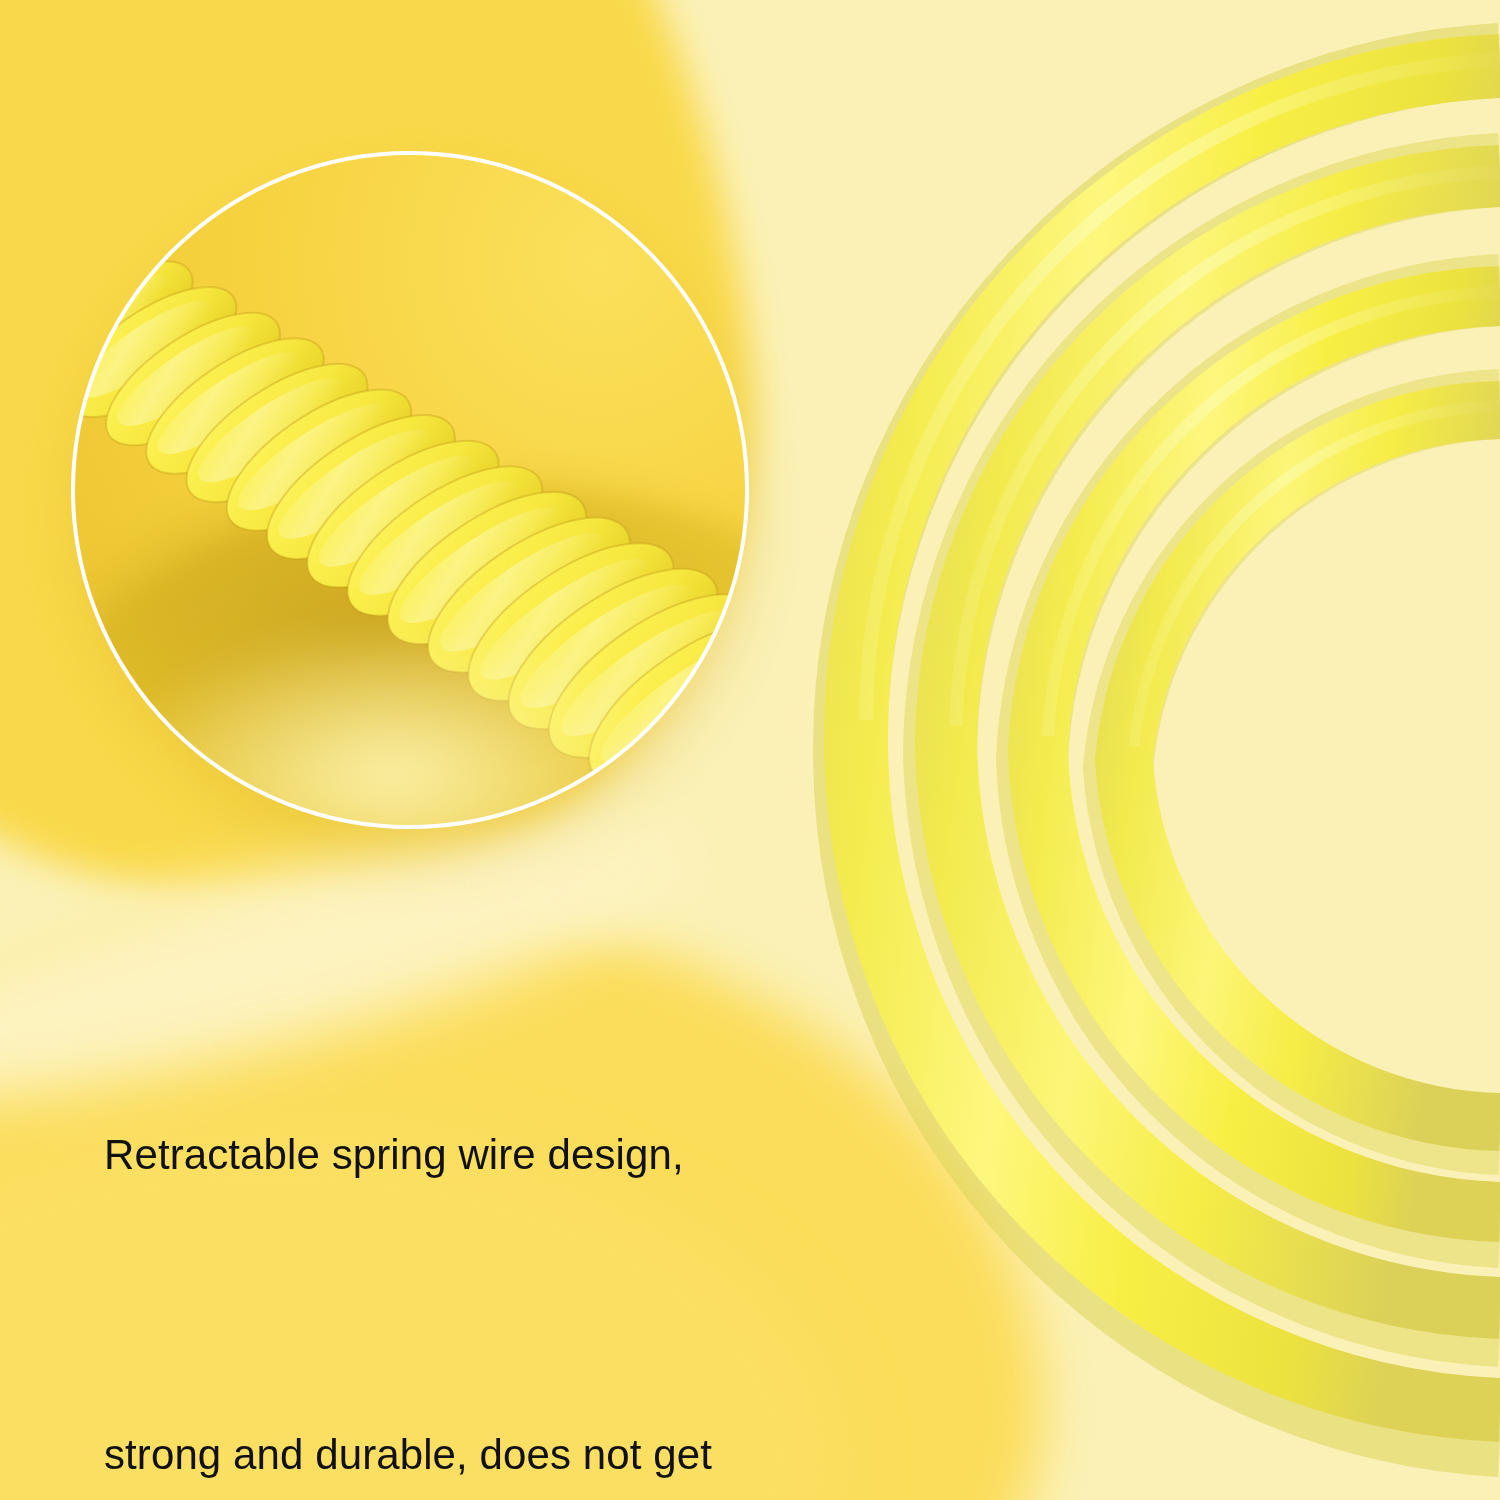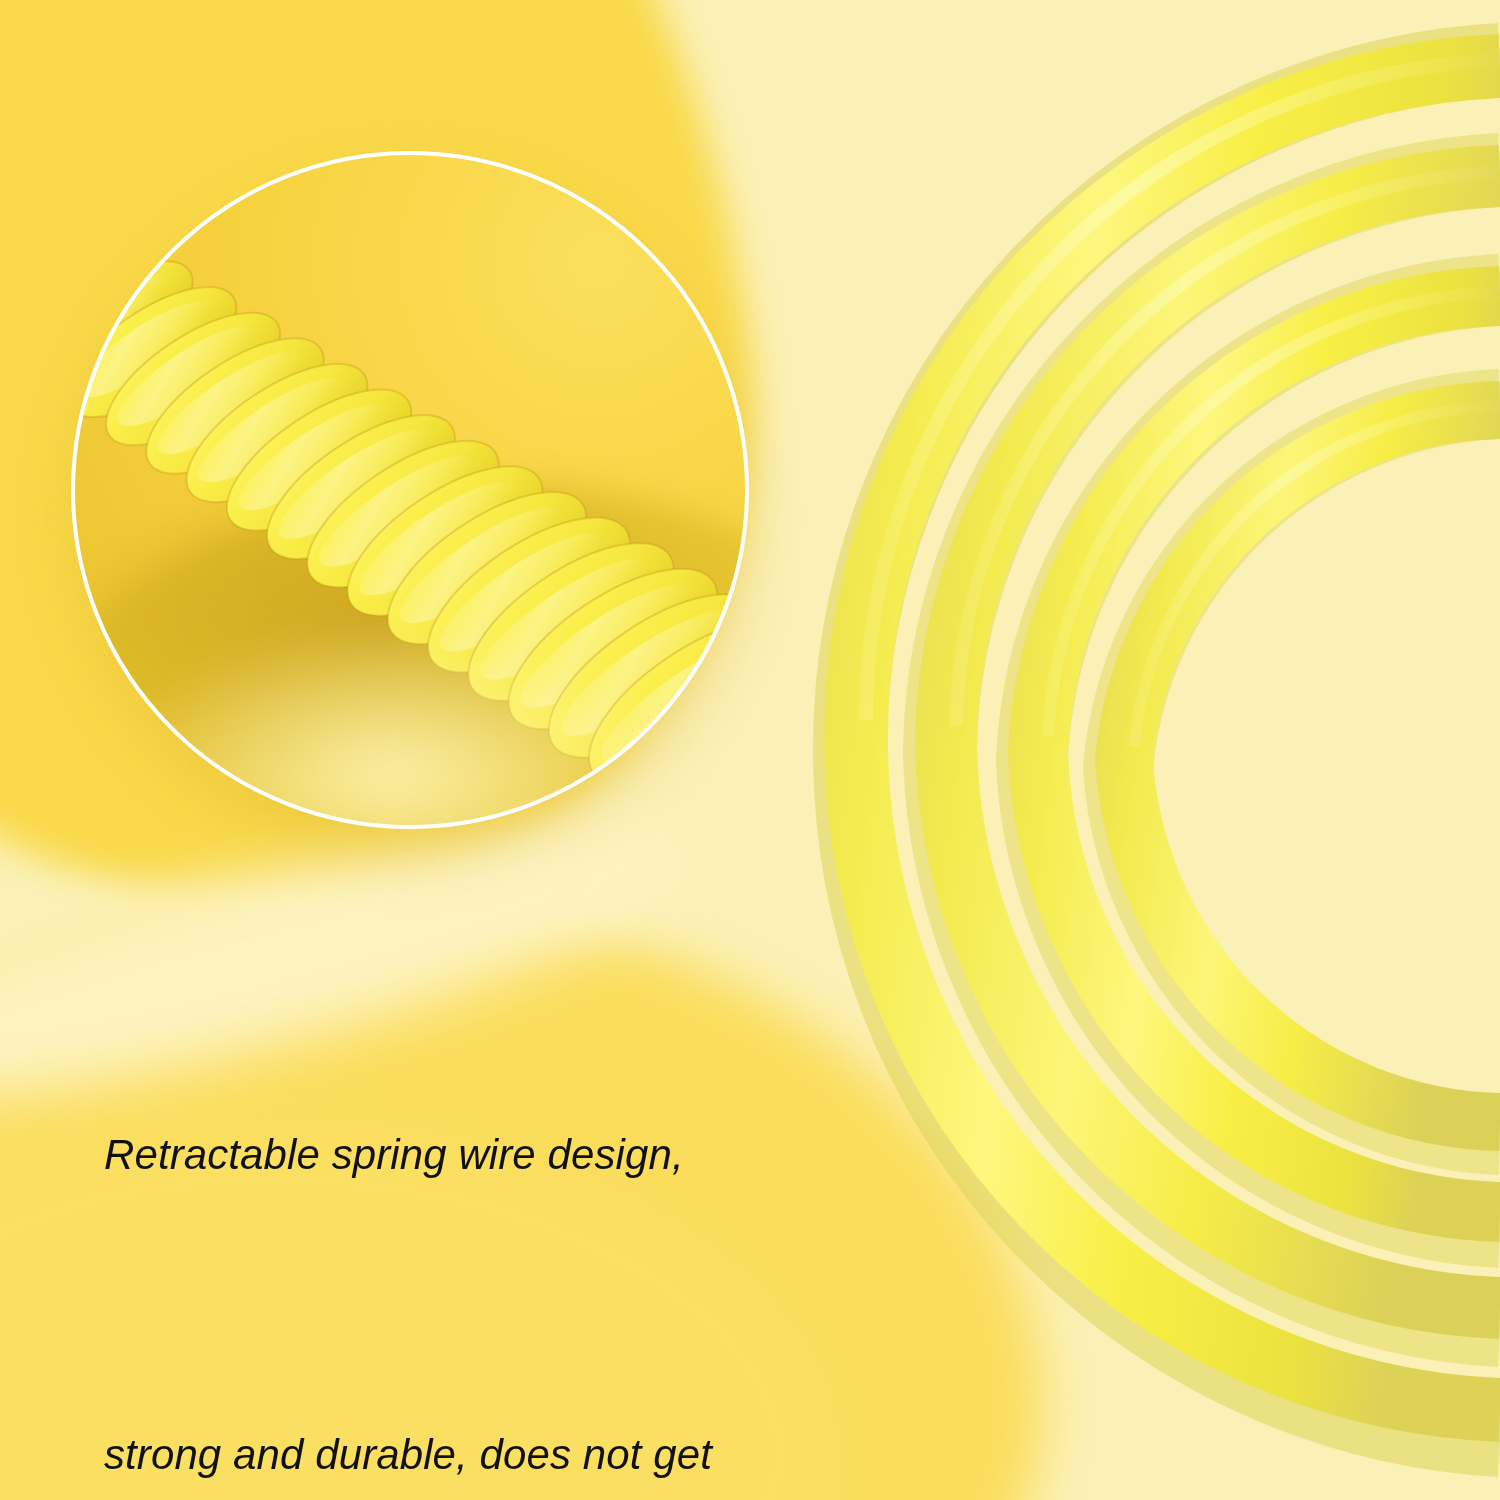--- a/index.html
+++ b/index.html
@@ -7,21 +7,20 @@
     padding: 0;
     background: #ffffff;
   }
   .stage {
     position: relative;
     width: 1500px;
     height: 1500px;
     overflow: hidden;
     background: #fbf1b6;
     font-family: "Liberation Sans", sans-serif;
-    font-style: italic;
   }
 
   
   .bg-base {
     position: absolute;
     inset: 0;
     background: #fbf1b6;
   }
   .blob-topleft {
     position: absolute;

